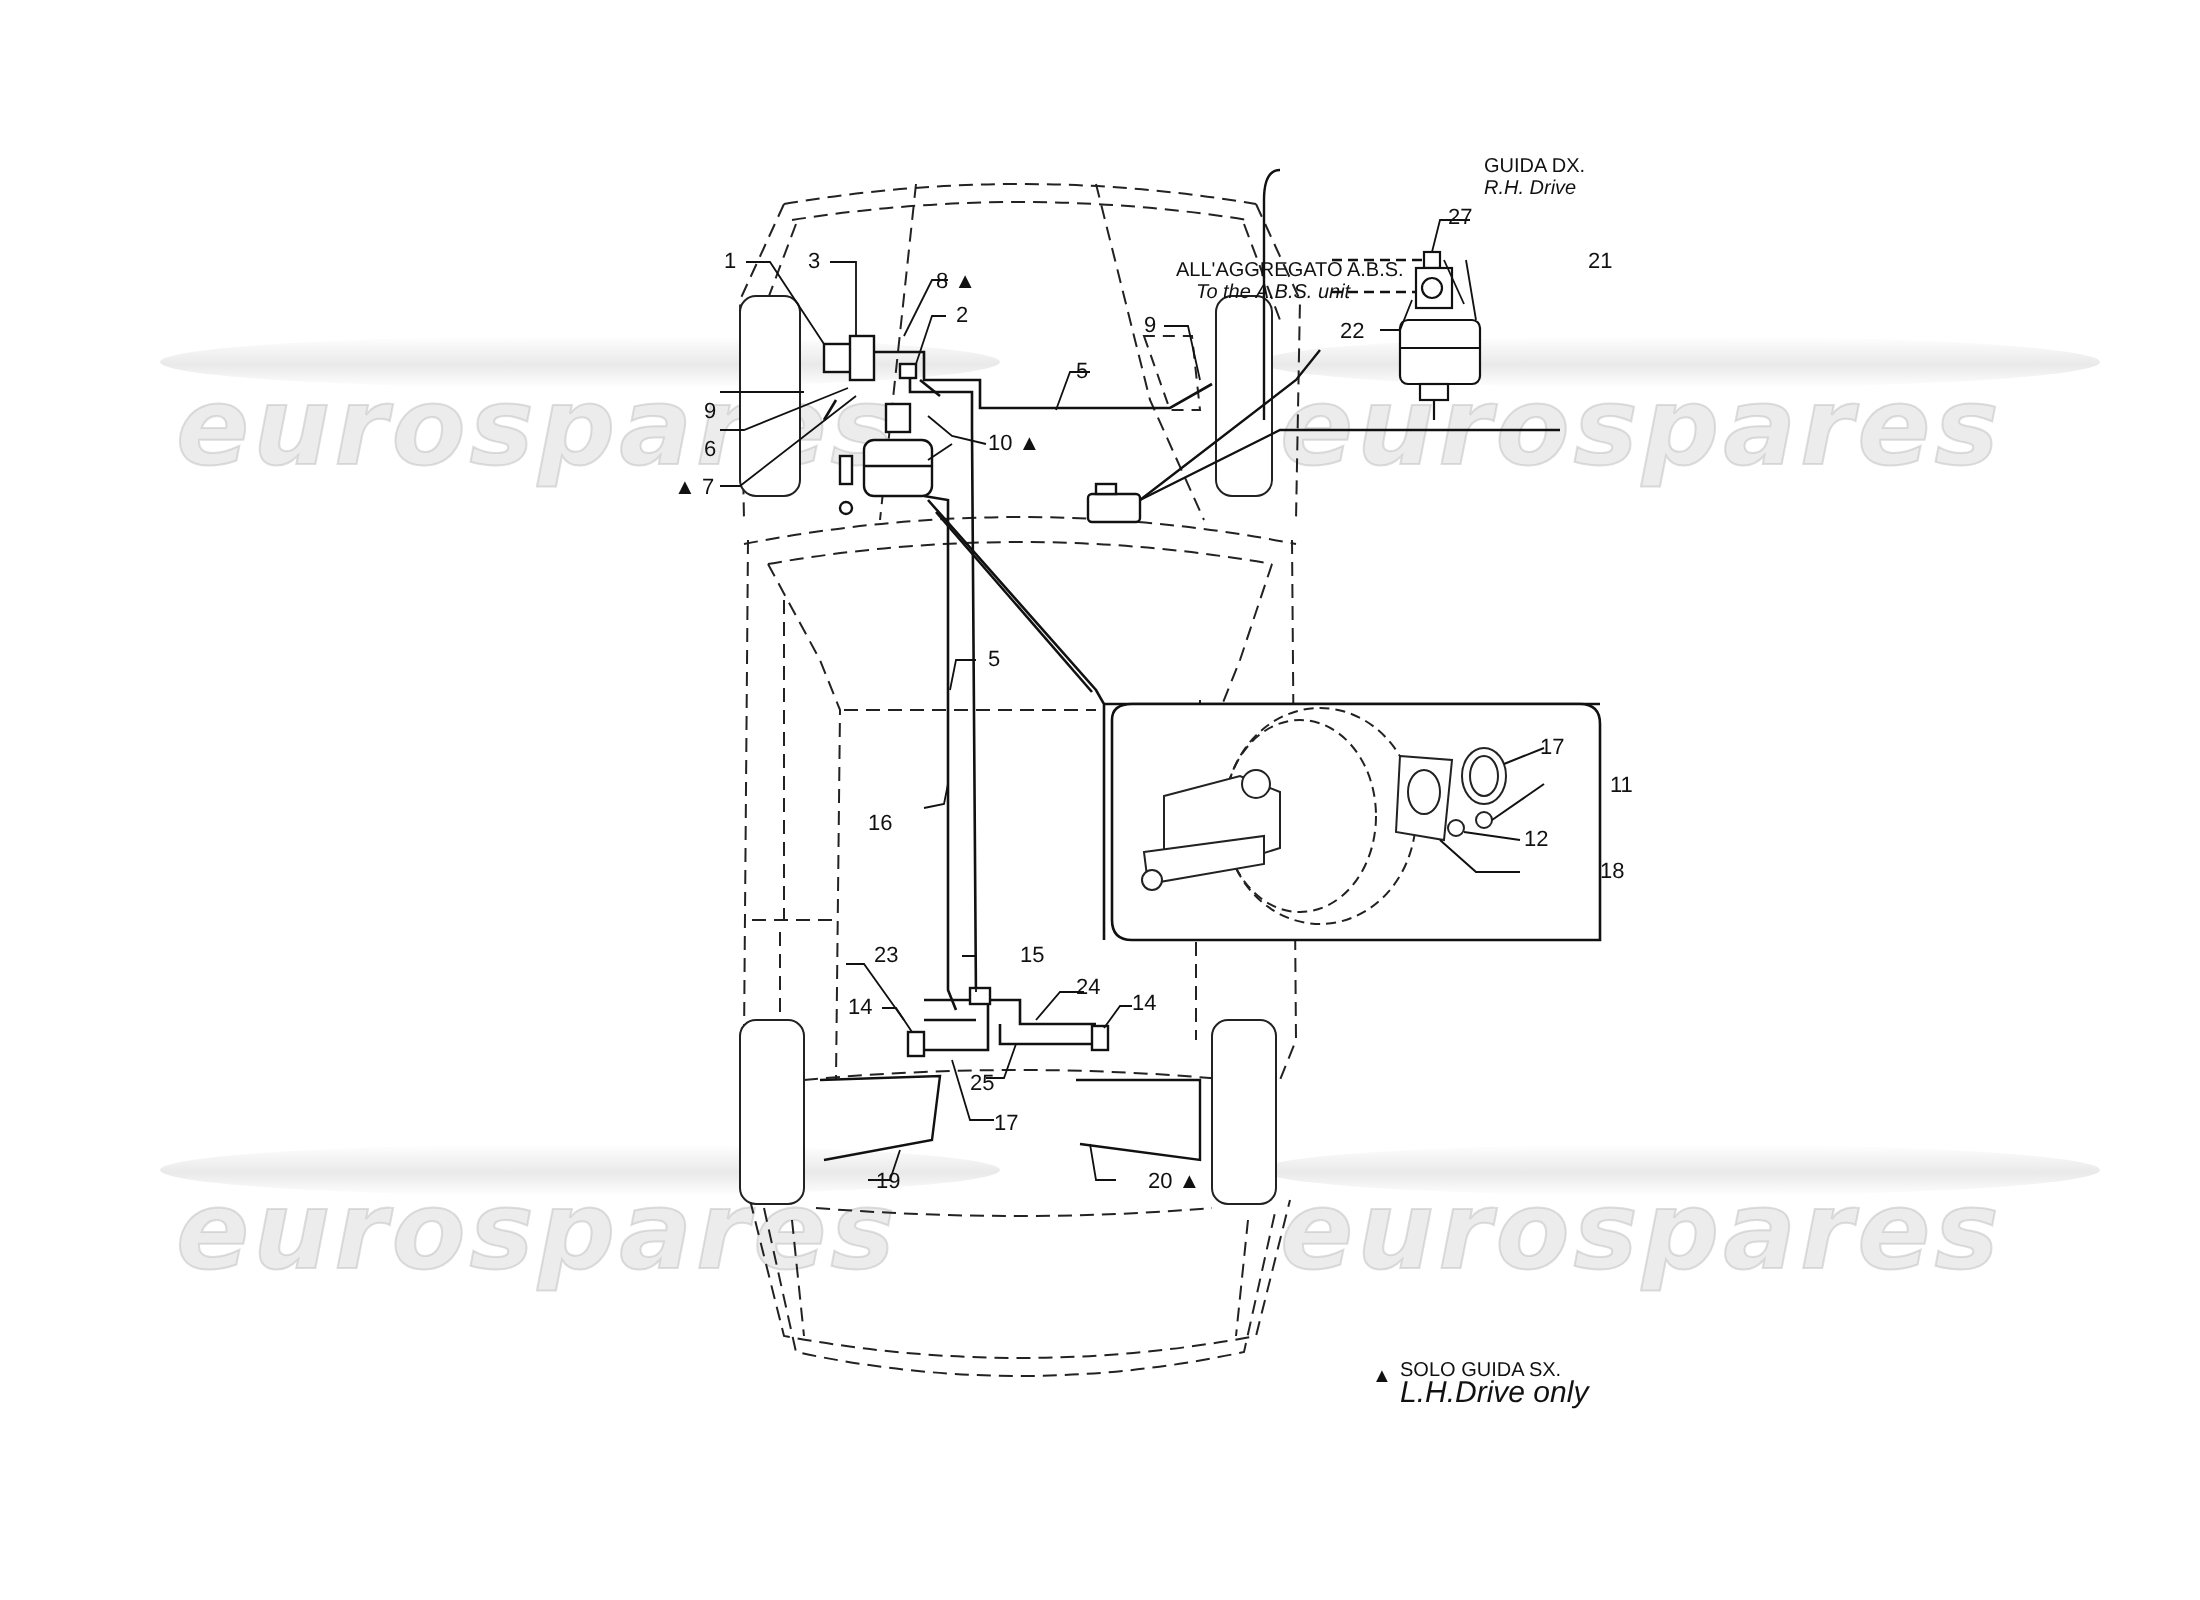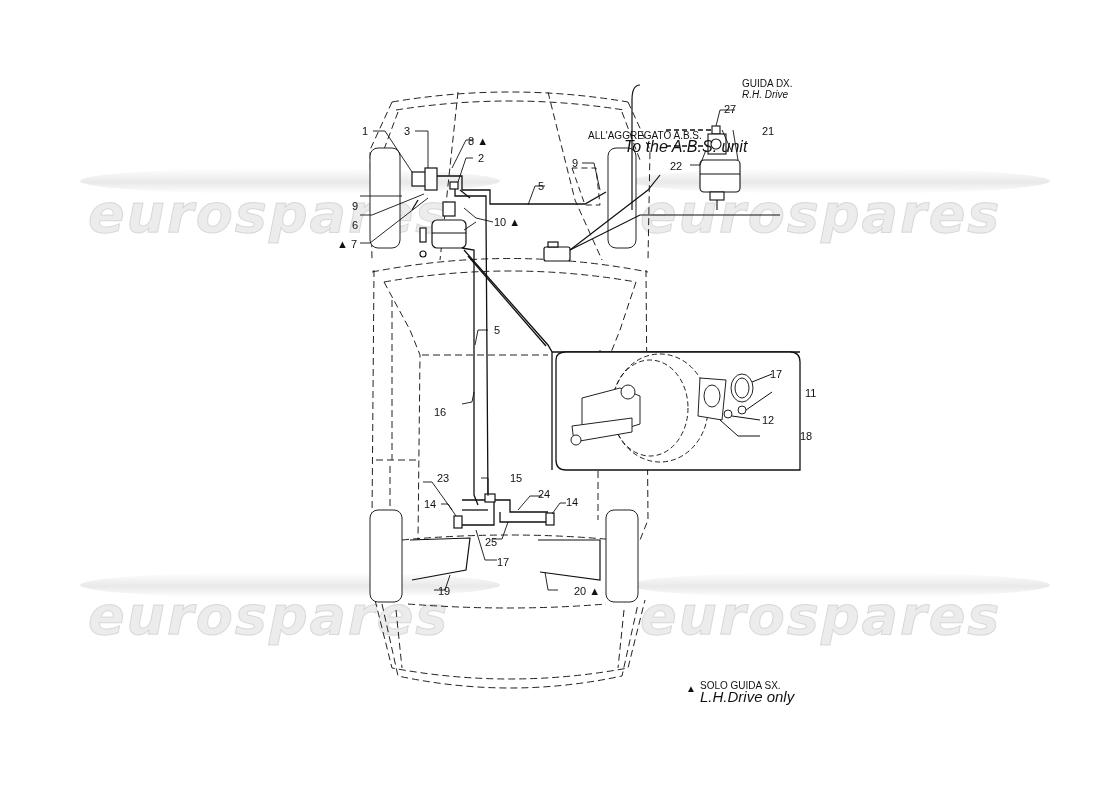--- a/index.html
+++ b/index.html
@@ -204,26 +204,26 @@
   <span class="lbl" style="left:437px;top:472px;">23</span>
   <span class="lbl" style="left:510px;top:472px;">15</span>
   <span class="lbl" style="left:538px;top:488px;">24</span>
   <span class="lbl" style="left:424px;top:498px;">14</span>
   <span class="lbl" style="left:566px;top:496px;">14</span>
   <span class="lbl" style="left:485px;top:536px;">25</span>
   <span class="lbl" style="left:497px;top:556px;">17</span>
   <span class="lbl" style="left:418px;top:585px;margin-left:20px;">19</span>
   <span class="lbl" style="left:574px;top:585px;">20 ▲</span>
   <span class="lbl" style="left:724px;top:103px;">27</span>
-  <span class="lbl" style="left:762px;top:125px;text-align:center;">21</span>
+  <span class="lbl" style="left:794px;top:125px;text-align:center;">21</span>
   <span class="lbl" style="left:670px;top:160px;">22</span>
 
   <span class="lbl" style="left:742px;top:78px;font-size:10px;">GUIDA DX.</span>
   <span class="lbl it" style="left:742px;top:89px;font-size:10px;">R.H. Drive</span>
   <span class="lbl" style="left:588px;top:130px;font-size:10px;">ALL'AGGREGATO A.B.S.</span>
-  <span class="lbl it" style="left:624px;top:141px;font-size:16px;">To the A.B.S. unit</span>
+  <span class="lbl it" style="left:598px;top:141px;font-size:10px;">To the A.B.S. unit</span>
 
   <div style="position:absolute;left:686px;top:680px;">
     <span class="lbl tri" style="left:0;top:3px;">▲</span>
     <span class="lbl" style="left:14px;top:0;font-size:10px;">SOLO GUIDA SX.</span>
     <span class="lbl it" style="left:14px;top:11px;font-size:15px;">L.H.Drive only</span>
   </div>
 </div>
 
 </body></html>

